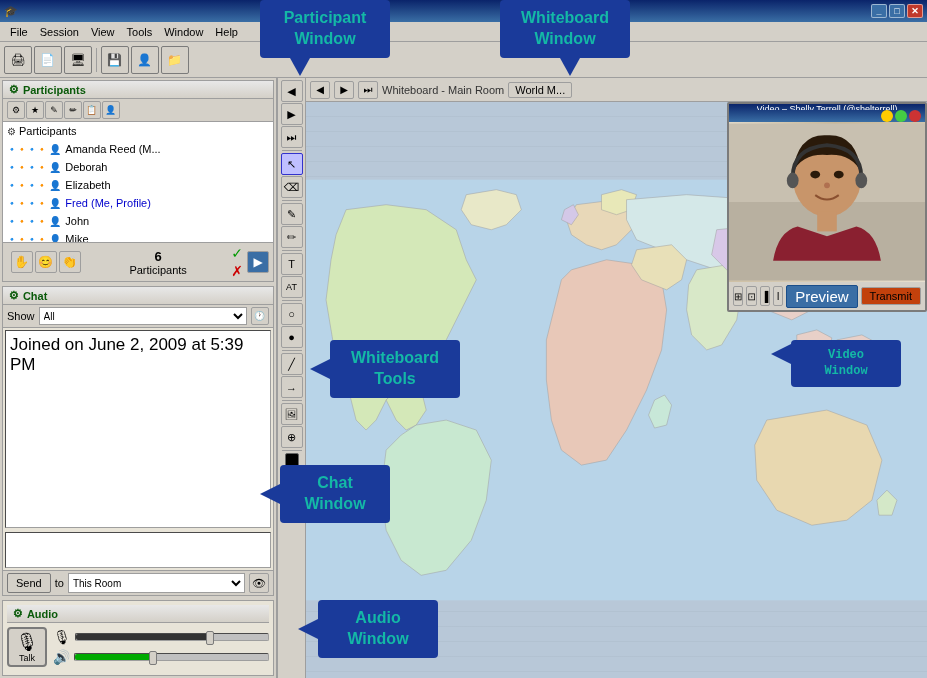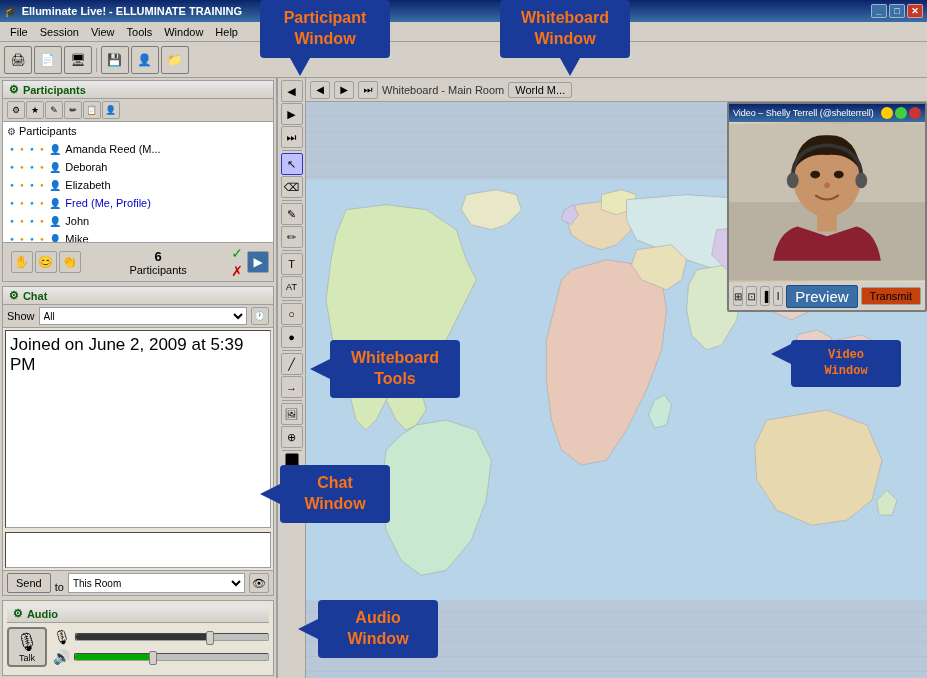--- a/index.html
+++ b/index.html
@@ -232,21 +232,21 @@
       min-height: 60px;
     }
     .chat-input-area {
       height: 36px;
       background: white;
       border: 1px inset #9e9e9e;
       margin: 2px;
     }
     .chat-send-bar {
       display: flex;
-      align-items: flex-end;
+      align-items: center;
       padding: 2px 4px;
       gap: 4px;
       background: #d4d0c8;
       border-top: 1px solid #9e9e9e;
     }
     .chat-send-bar button {
       font-size: 11px;
       padding: 1px 8px;
       height: 20px;
       background: #d4d0c8;
@@ -443,20 +443,21 @@
       border-radius: 2px;
     }
     .video-title-bar {
       background: linear-gradient(to bottom, #0a246a, #3a6ea5);
       color: white;
       height: 18px;
       display: flex;
       align-items: center;
       padding: 0 4px;
       font-size: 10px;
+      flex-direction: column;
     }
     .video-title-btns {
       margin-left: auto;
       display: flex;
       gap: 2px;
     }
     .video-title-btn {
       width: 12px;
       height: 12px;
       border-radius: 50%;
@@ -505,21 +506,21 @@
       padding: 2px 8px;
       font-size: 15px;
       cursor: pointer;
       border-radius: 2px;
     }
 
     
     .annotation {
       position: absolute;
       background: #1a3a9a;
-      color: #f97316;
+      color: #14b8a6;
       padding: 6px 10px;
       font-size: 14px;
       font-weight: bold;
       text-align: center;
       border-radius: 4px;
       line-height: 1.3;
       z-index: 100;
       pointer-events: none;
     }
     .annotation::after {
@@ -552,21 +553,20 @@
     ::-webkit-scrollbar-thumb { background: #9e9e9e; border: 1px solid #d4d0c8; }
 
     .green-checkmark { color: #009900; font-size: 14px; }
     .red-x { color: #cc0000; font-size: 14px; }
   </style>
 </head>
 <body>
 
 <div class="title-bar">
   <span style="margin-right:4px;">🎓</span>
-  <span>Elluminate Live! - ELLUMINATE TRAINING</span>
   <div class="title-bar-buttons">
     <div class="title-btn min">_</div>
     <div class="title-btn max">□</div>
     <div class="title-btn close">✕</div>
   </div>
 </div>
 
 <div class="menu-bar">
   <span class="menu-item">File</span>
   <span class="menu-item">Session</span>

